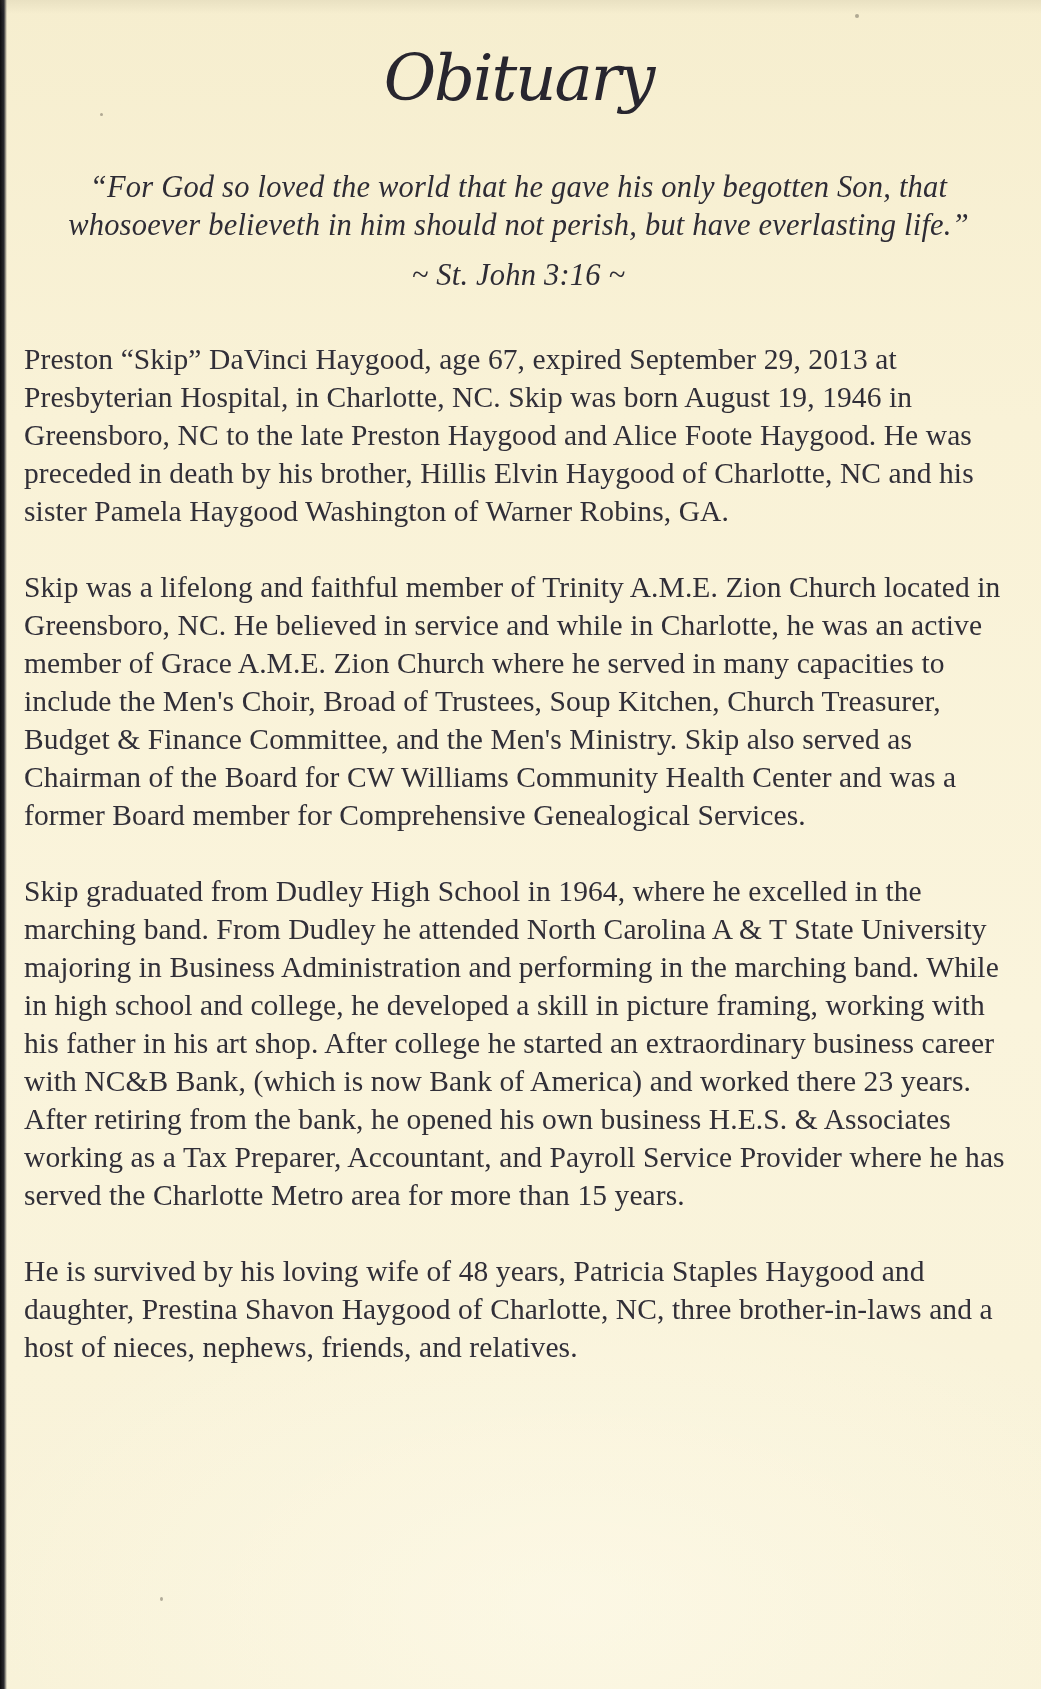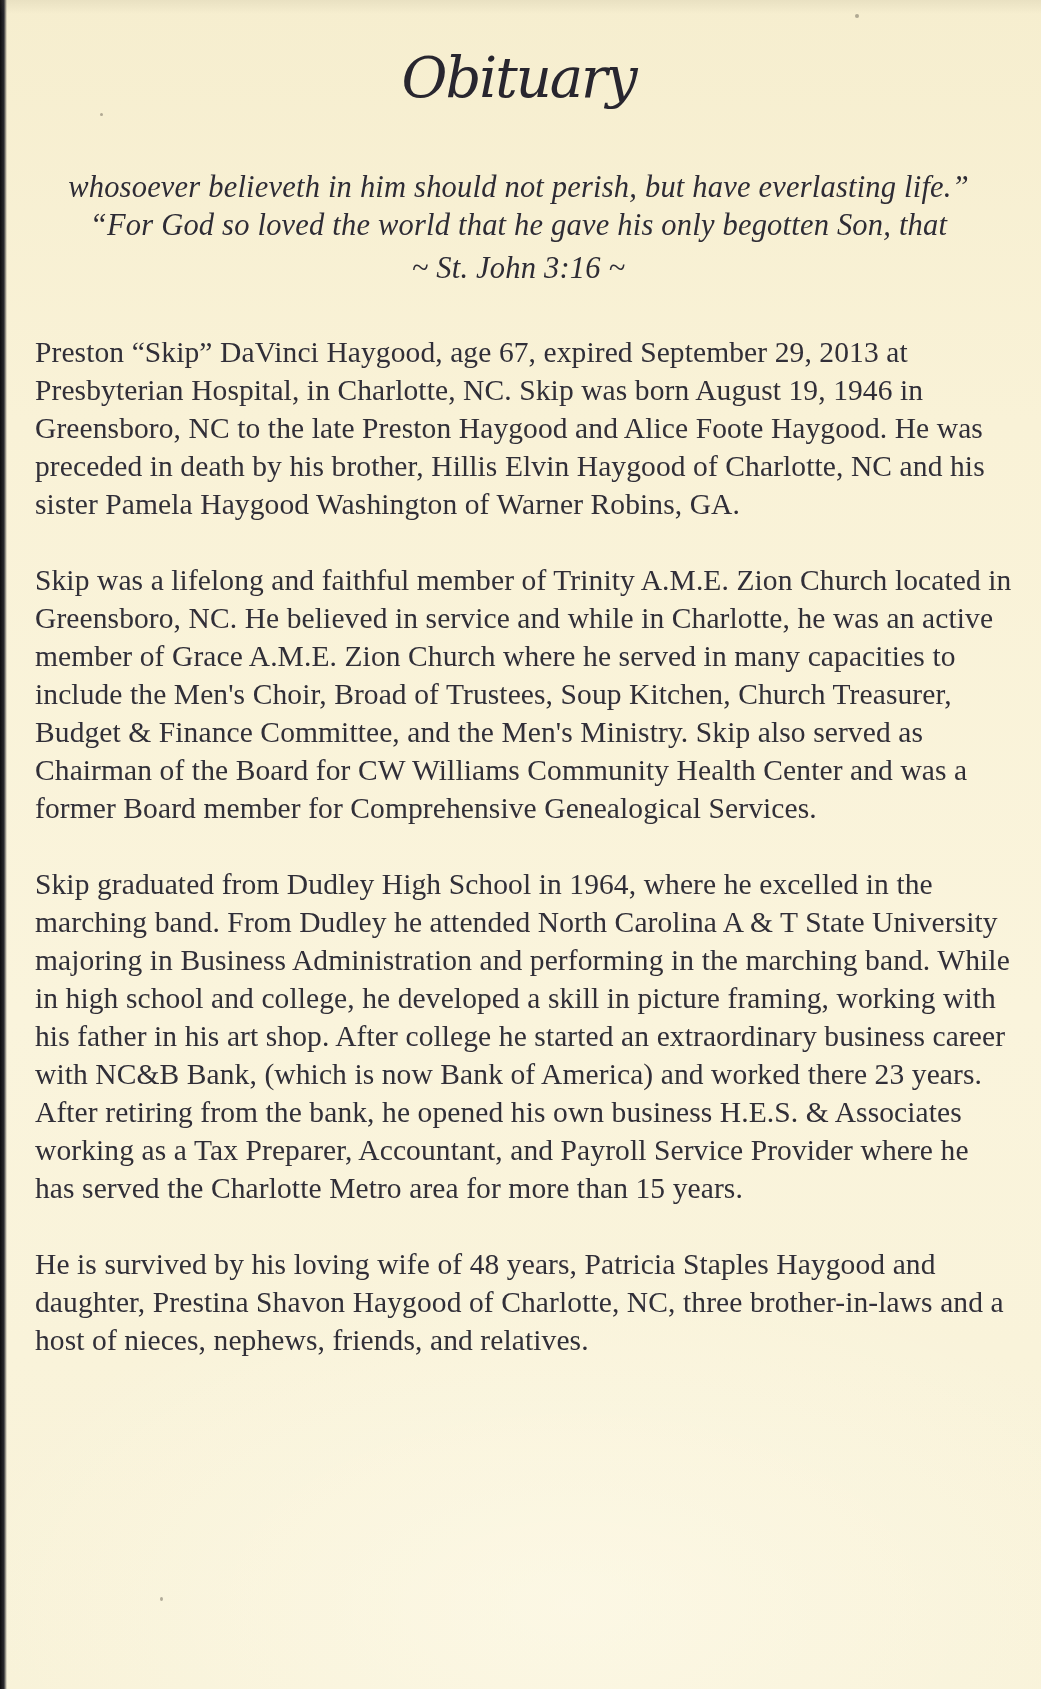--- a/index.html
+++ b/index.html
@@ -41,45 +41,45 @@
     padding: 0 28px 0 24px;
   }
   .title {
     margin: 0;
     padding-top: 26px;
     height: 118px;
     text-align: center;
     font-family: "DejaVu Serif", serif;
     font-style: italic;
     font-weight: normal;
-    font-size: 56px;
+    font-size: 64px;
     line-height: 104px;
     letter-spacing: -2px;
     color: #28262f;
   }
   .quote-block {
     margin-top: 24px;
     text-align: center;
     font-style: italic;
     font-size: 30.5px;
     line-height: 38px;
     color: #2e2c35;
     letter-spacing: 0.2px;
   }
   .quote-line { white-space: nowrap; }
-  .quote-ref { margin-top: 5px; font-style: italic; }
+  .quote-ref { margin-top: 12px; font-style: italic; }
   .body-text {
     margin-top: 46px;
     font-size: 29.5px;
     line-height: 38px;
     letter-spacing: 0.1px;
     text-align: left;
   }
   .body-text p {
-    margin: 0 0 38px 11px;
+    margin: 0 0 38px 0;
   }
   
   .speck { position: absolute; border-radius: 50%; background: rgba(90,85,70,0.45); }
   .speck.s1 { left: 855px; top: 14px; width: 4px; height: 4px; }
   .speck.s2 { left: 100px; top: 113px; width: 3px; height: 3px; }
   .speck.s3 { left: 160px; top: 1597px; width: 3px; height: 4px; }
 </style>
 </head>
 <body>
 
@@ -87,22 +87,22 @@
   <div class="scan-edge"></div>
   <div class="scan-shadow-top"></div>
   <div class="speck s1"></div>
   <div class="speck s2"></div>
   <div class="speck s3"></div>
 
   <div class="content">
     <h1 class="title">Obituary</h1>
 
     <div class="quote-block">
+      <div class="quote-line">“For God so loved the world that he gave his only begotten Son, that</div>
       <div class="quote-line">whosoever believeth in him should not perish, but have everlasting life.”</div>
-      <div class="quote-line">“For God so loved the world that he gave his only begotten Son, that</div>
       <div class="quote-ref">~ St. John 3:16 ~</div>
     </div>
 
     <div class="body-text">
       <p>Preston “Skip” DaVinci Haygood, age 67, expired September 29, 2013 at Presbyterian Hospital, in Charlotte, NC. Skip was born August 19, 1946 in Greensboro, NC to the late Preston Haygood and Alice Foote Haygood. He was preceded in death by his brother, Hillis Elvin Haygood of Charlotte, NC and his sister Pamela Haygood Washington of Warner Robins, GA.</p>
       <p>Skip was a lifelong and faithful member of Trinity A.M.E. Zion Church located in Greensboro, NC. He believed in service and while in Charlotte, he was an active member of Grace A.M.E. Zion Church where he served in many capacities to include the Men's Choir, Broad of Trustees, Soup Kitchen, Church Treasurer, Budget &amp; Finance Committee, and the Men's Ministry. Skip also served as Chairman of the Board for CW Williams Community Health Center and was a former Board member for Comprehensive Genealogical Services.</p>
       <p>Skip graduated from Dudley High School in 1964, where he excelled in the marching band. From Dudley he attended North Carolina A &amp; T State University majoring in Business Administration and performing in the marching band. While in high school and college, he developed a skill in picture framing, working with his father in his art shop. After college he started an extraordinary business career with NC&amp;B Bank, (which is now Bank of America) and worked there 23 years. After retiring from the bank, he opened his own business H.E.S. &amp; Associates working as a Tax Preparer, Accountant, and Payroll Service Provider where he has served the Charlotte Metro area for more than 15 years.</p>
       <p>He is survived by his loving wife of 48 years, Patricia Staples Haygood and daughter, Prestina Shavon Haygood of Charlotte, NC, three brother-in-laws and a host of nieces, nephews, friends, and relatives.</p>
     </div>
   </div>

